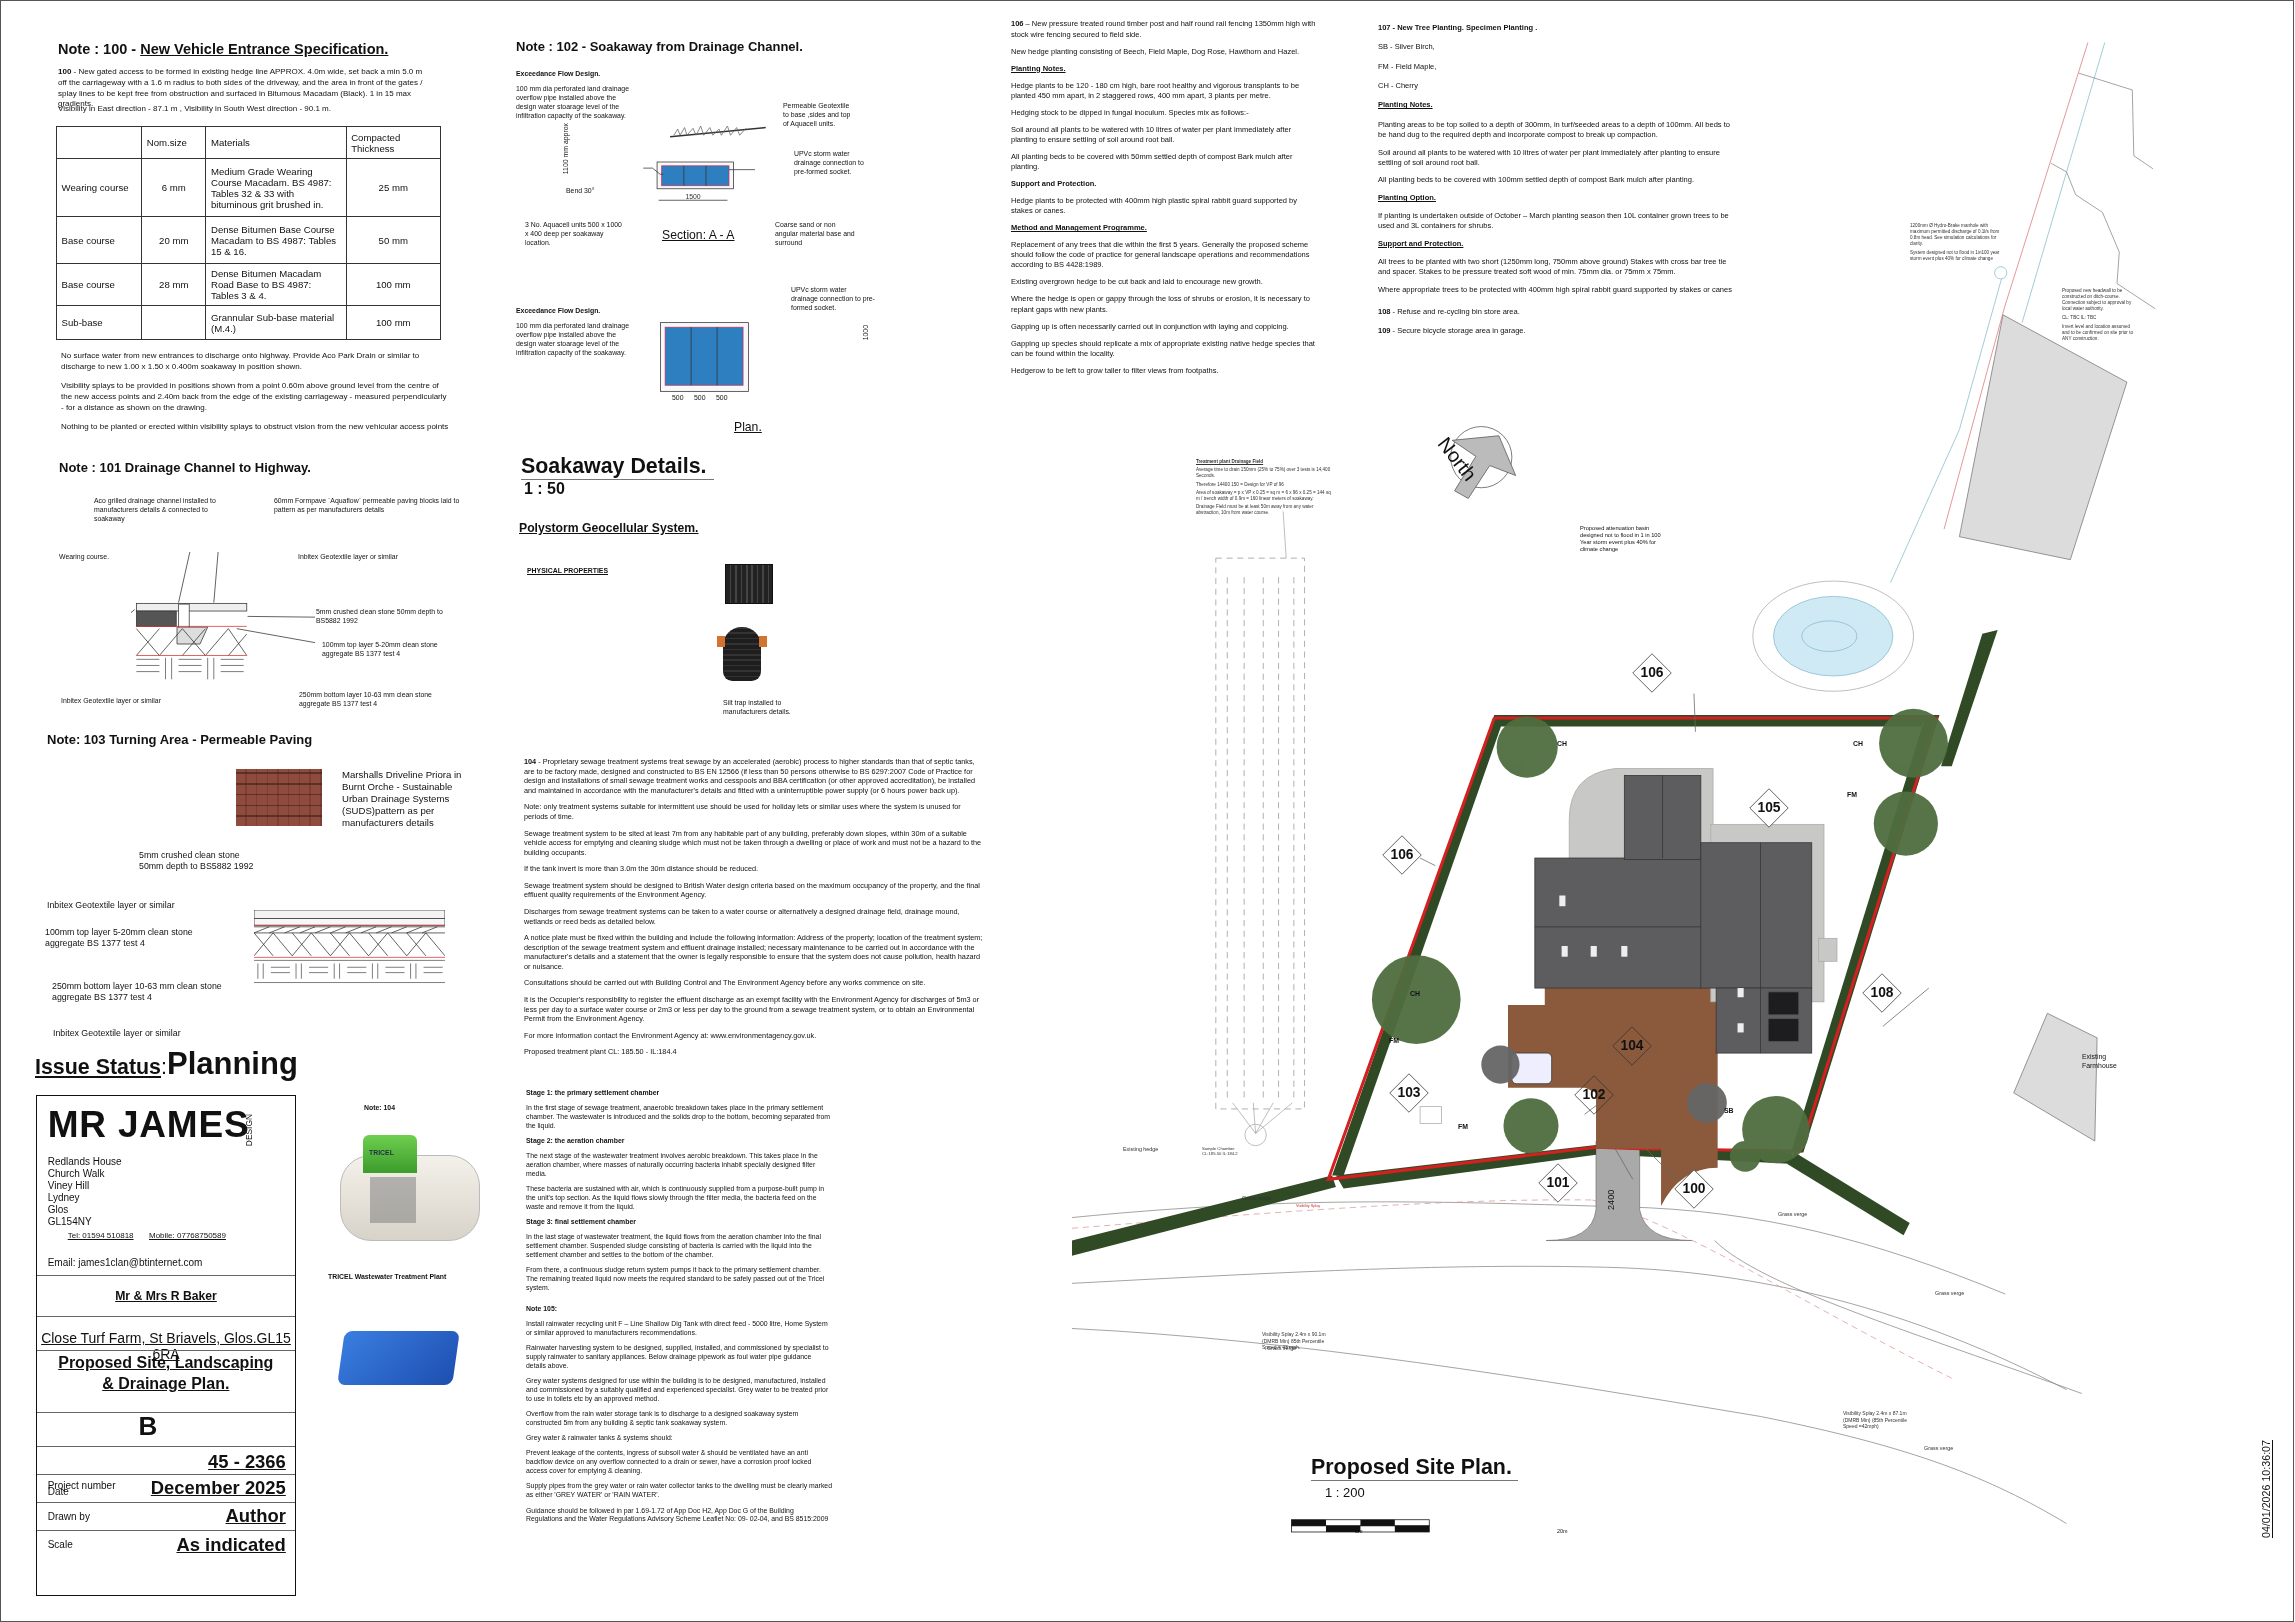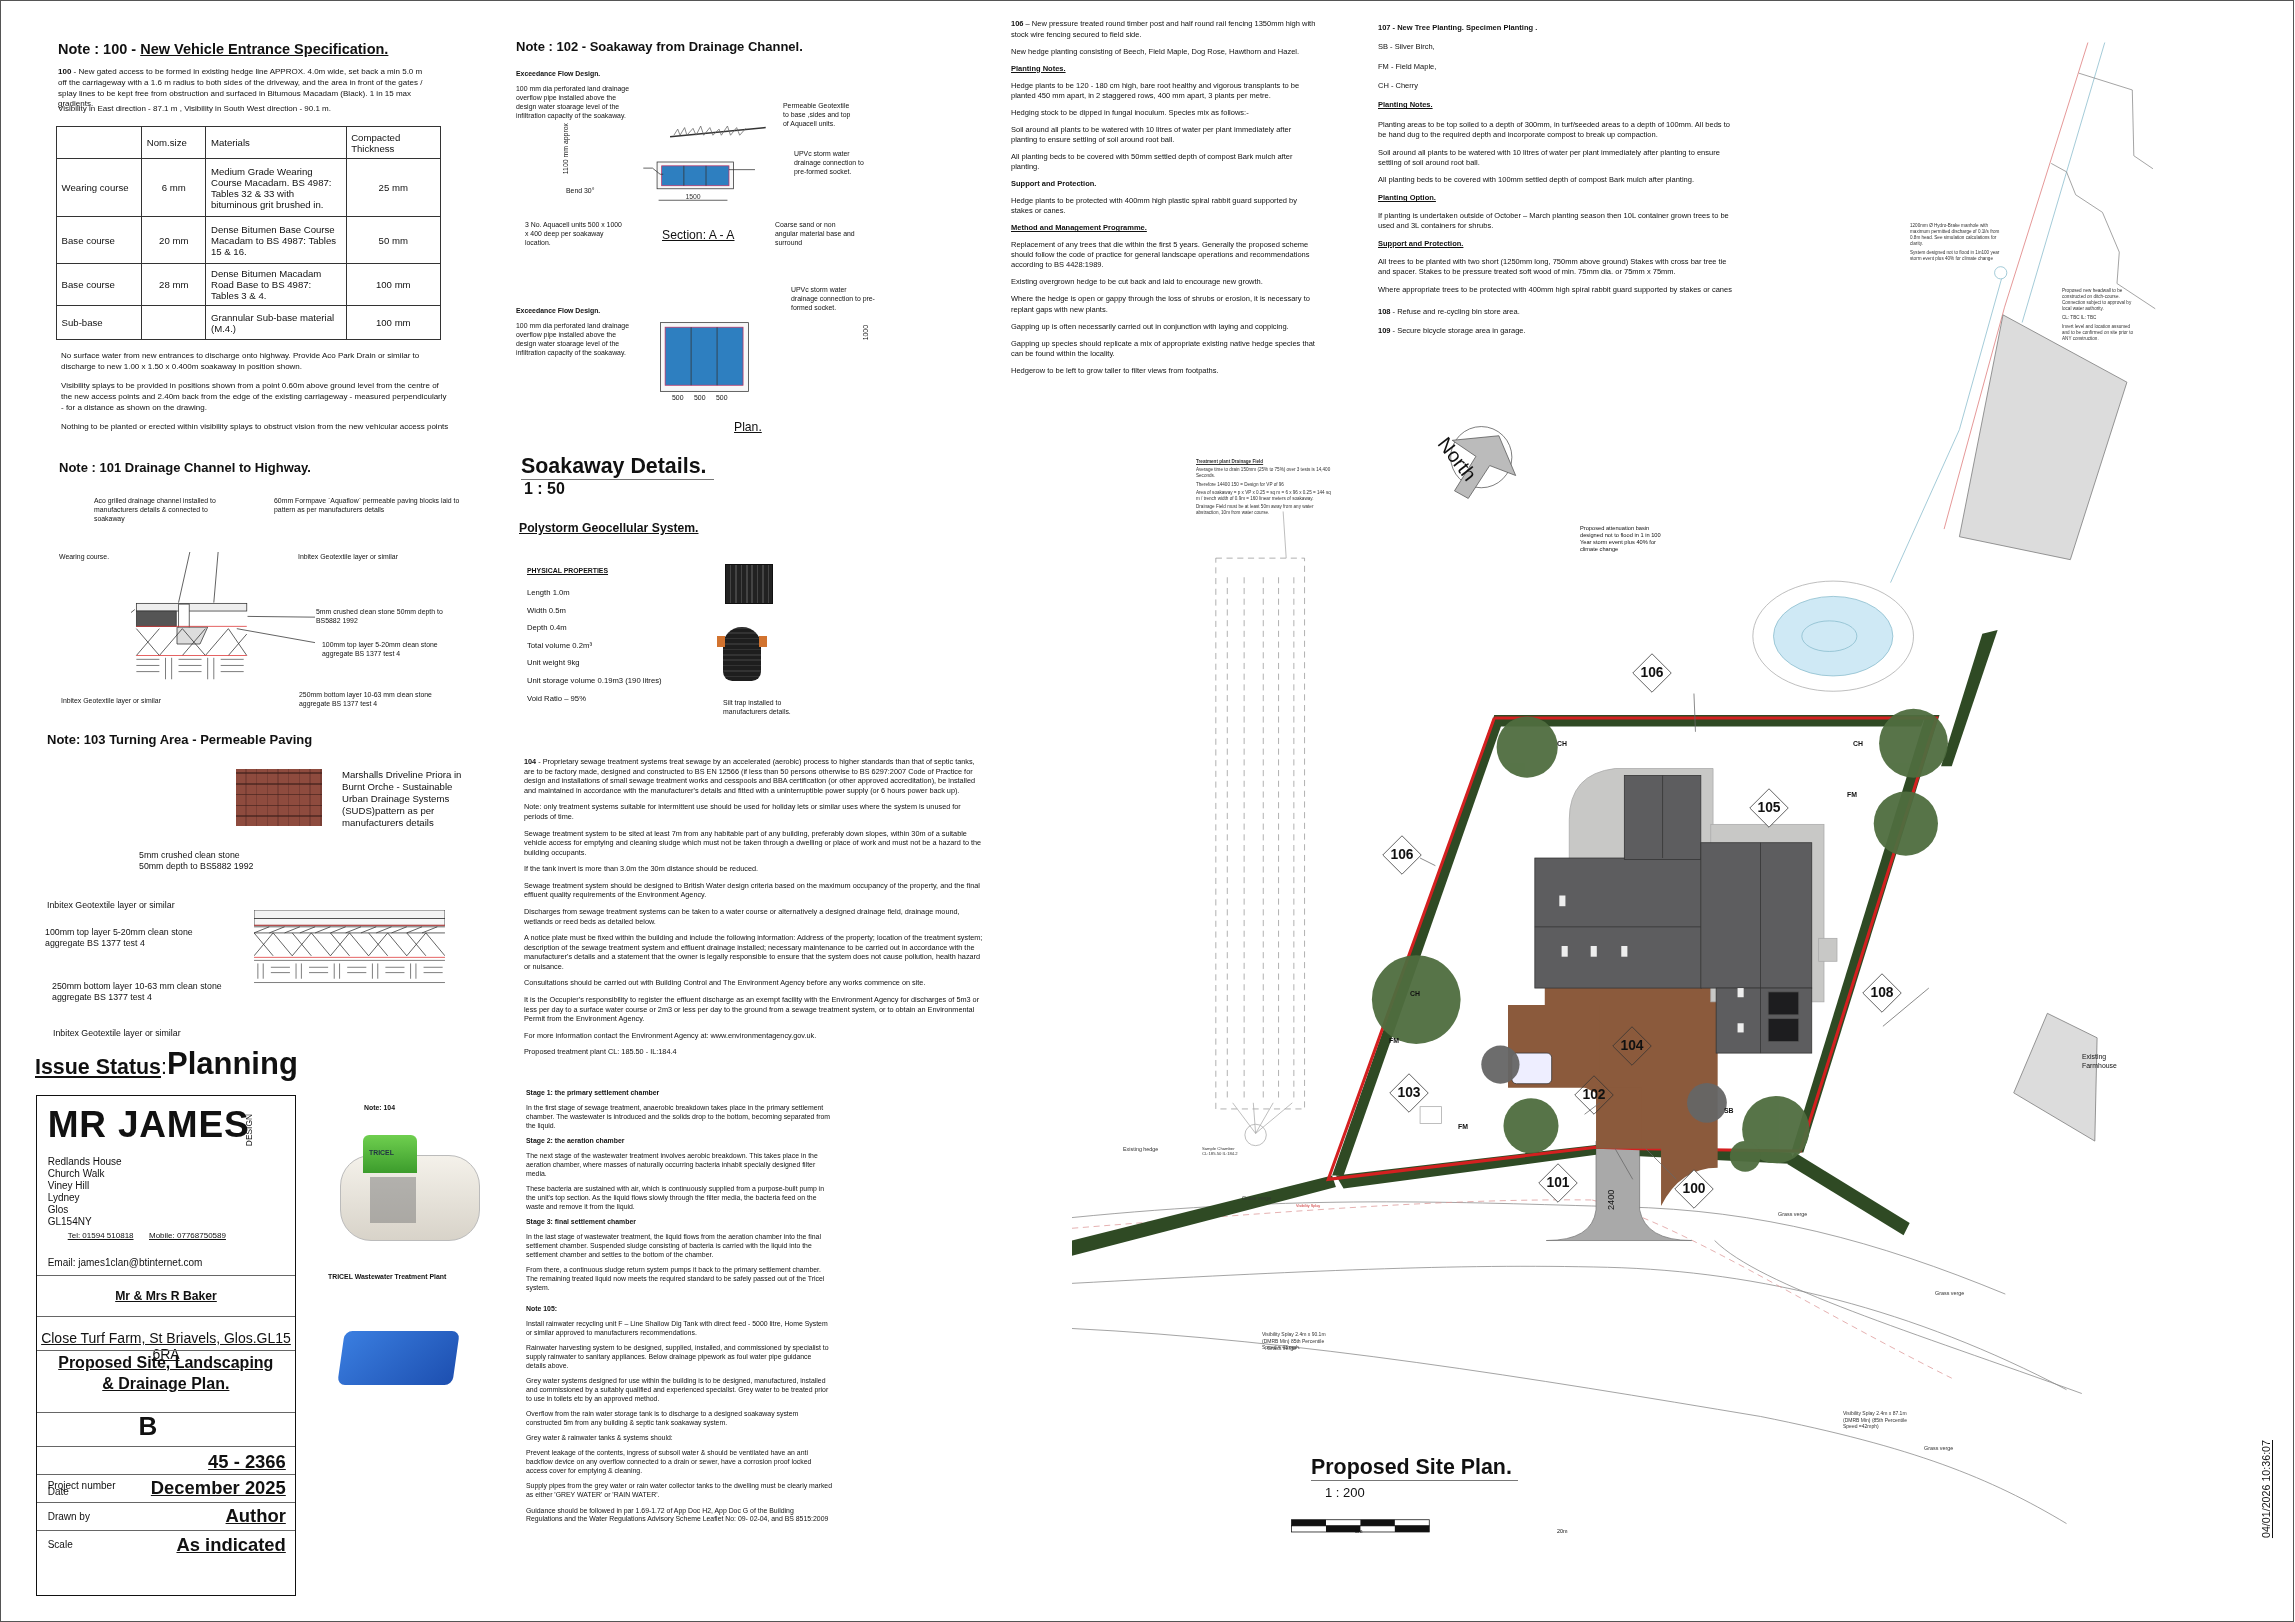--- a/index.html
+++ b/index.html
@@ -221,29 +221,20 @@
   <div class="abs small" style="left:715px;top:393px;">500</div>
   <div class="abs small" style="left:790px;top:285px;width:84px;">UPVc storm water drainage connection to pre-formed socket.</div>
   <div class="abs small" style="left:515px;top:306px;font-weight:bold;">Exceedance Flow Design.</div>
   <div class="abs small" style="left:515px;top:321px;width:115px;">100 mm dia perforated land drainage overflow pipe installed above the design water stoarage level of the infiltration capacity of the soakaway.</div>
   <div class="abs" style="left:733px;top:419px;font-size:12.2px;text-decoration:underline;">Plan.</div>
 
   <div class="abs" style="left:520px;top:453px;font-size:21.4px;font-weight:bold;border-bottom:0.8px solid #777;padding:0 7.7px 0 0;">Soakaway Details.</div>
   <div class="abs" style="left:523px;top:479px;font-size:16px;font-weight:bold;">1 : 50</div>
   <div class="abs" style="left:518px;top:520px;font-size:12.2px;font-weight:bold;text-decoration:underline;">Polystorm Geocellular System.</div>
   <div class="abs small" style="left:526px;top:566px;font-weight:bold;text-decoration:underline;">PHYSICAL PROPERTIES</div>
-  <div class="abs" style="left:526px;top:583px;font-size:7.7px;line-height:17.6px;">
-    <div>Length 1.0m</div>
-    <div>Width 0.5m</div>
-    <div>Depth 0.4m</div>
-    <div>Total volume 0.2m³</div>
-    <div>Unit weight 9kg</div>
-    <div>Unit storage volume 0.19m3 (190 litres)</div>
-    <div>Void Ratio – 95%</div>
-  </div>
   <div class="abs" style="left:724px;top:563px;width:46px;height:38px;background:repeating-linear-gradient(90deg,#222 0 3.8px,#444 3.8px 5.4px);border:0.8px solid #111;"></div>
   <div class="abs" style="left:722px;top:626px;width:38px;height:54px;background:repeating-linear-gradient(0deg,#1e1e1e 0 3.8px,#333 3.8px 5.4px);border-radius:18.4px 18.4px 9.2px 9.2px;">
     <div style="position:absolute;left:-6.1px;top:9.2px;width:7.7px;height:10.7px;background:#d2732f;"></div>
     <div style="position:absolute;right:-6.1px;top:9.2px;width:7.7px;height:10.7px;background:#d2732f;"></div>
   </div>
   <div class="abs small" style="left:722px;top:698px;width:77px;">Silt trap installed to manufacturers details.</div>
 
   <div class="abs" style="left:523px;top:756px;width:459px;font-size:7.3px;line-height:1.32;">
     <p style="margin:0 0 6.9px 0;"><b>104</b><span> - Proprietary sewage treatment systems treat sewage by an accelerated (aerobic) process to higher standards than that of septic tanks, are to be factory made, designed and constructed to BS EN 12566 (if less than 50 persons otherwise to BS 6297:2007 Code of Practice for design and installations of small sewage treatment works and cesspools and BBA certification (or other approved accreditation), be installed and maintained in accordance with the manufacturer's details and fitted with a uninterruptible power supply (or 6 hours power back up).</span></p>
     <p style="margin:0 0 6.9px 0;">Note: only treatment systems suitable for intermittent use should be used for holiday lets or similar uses where the system is unused for periods of time.</p>

